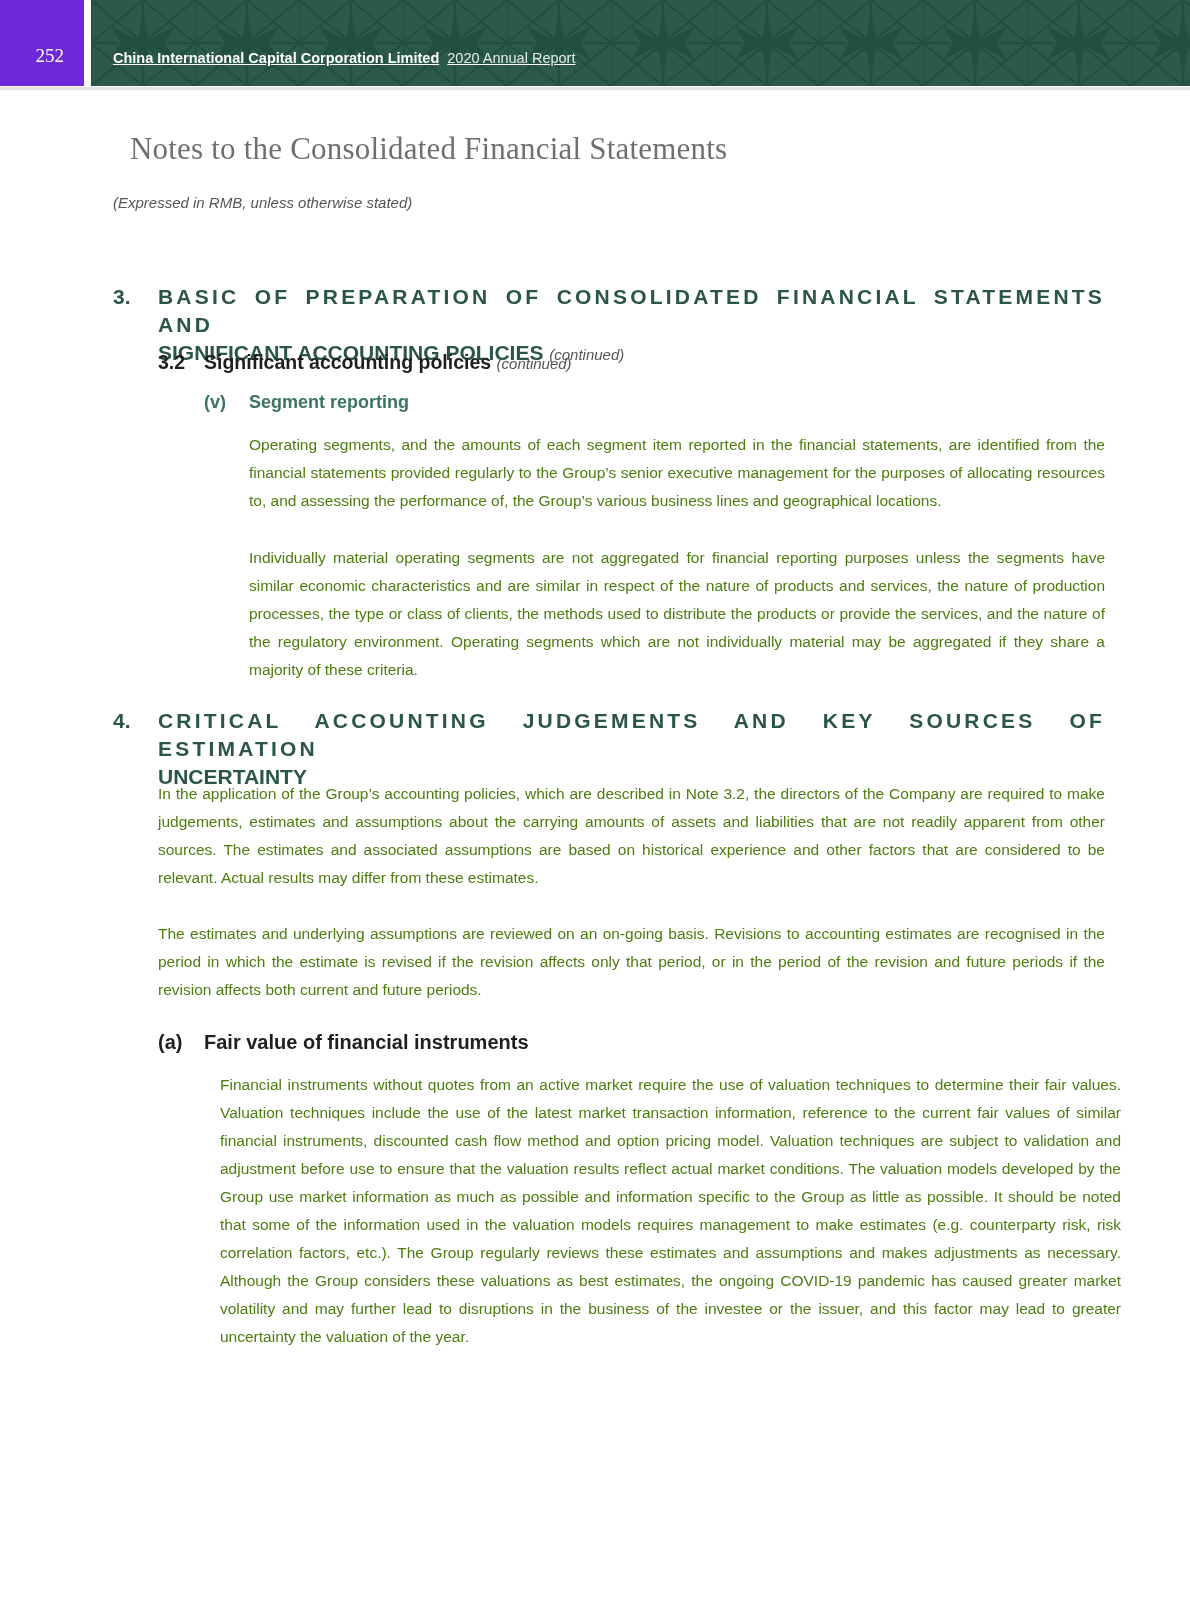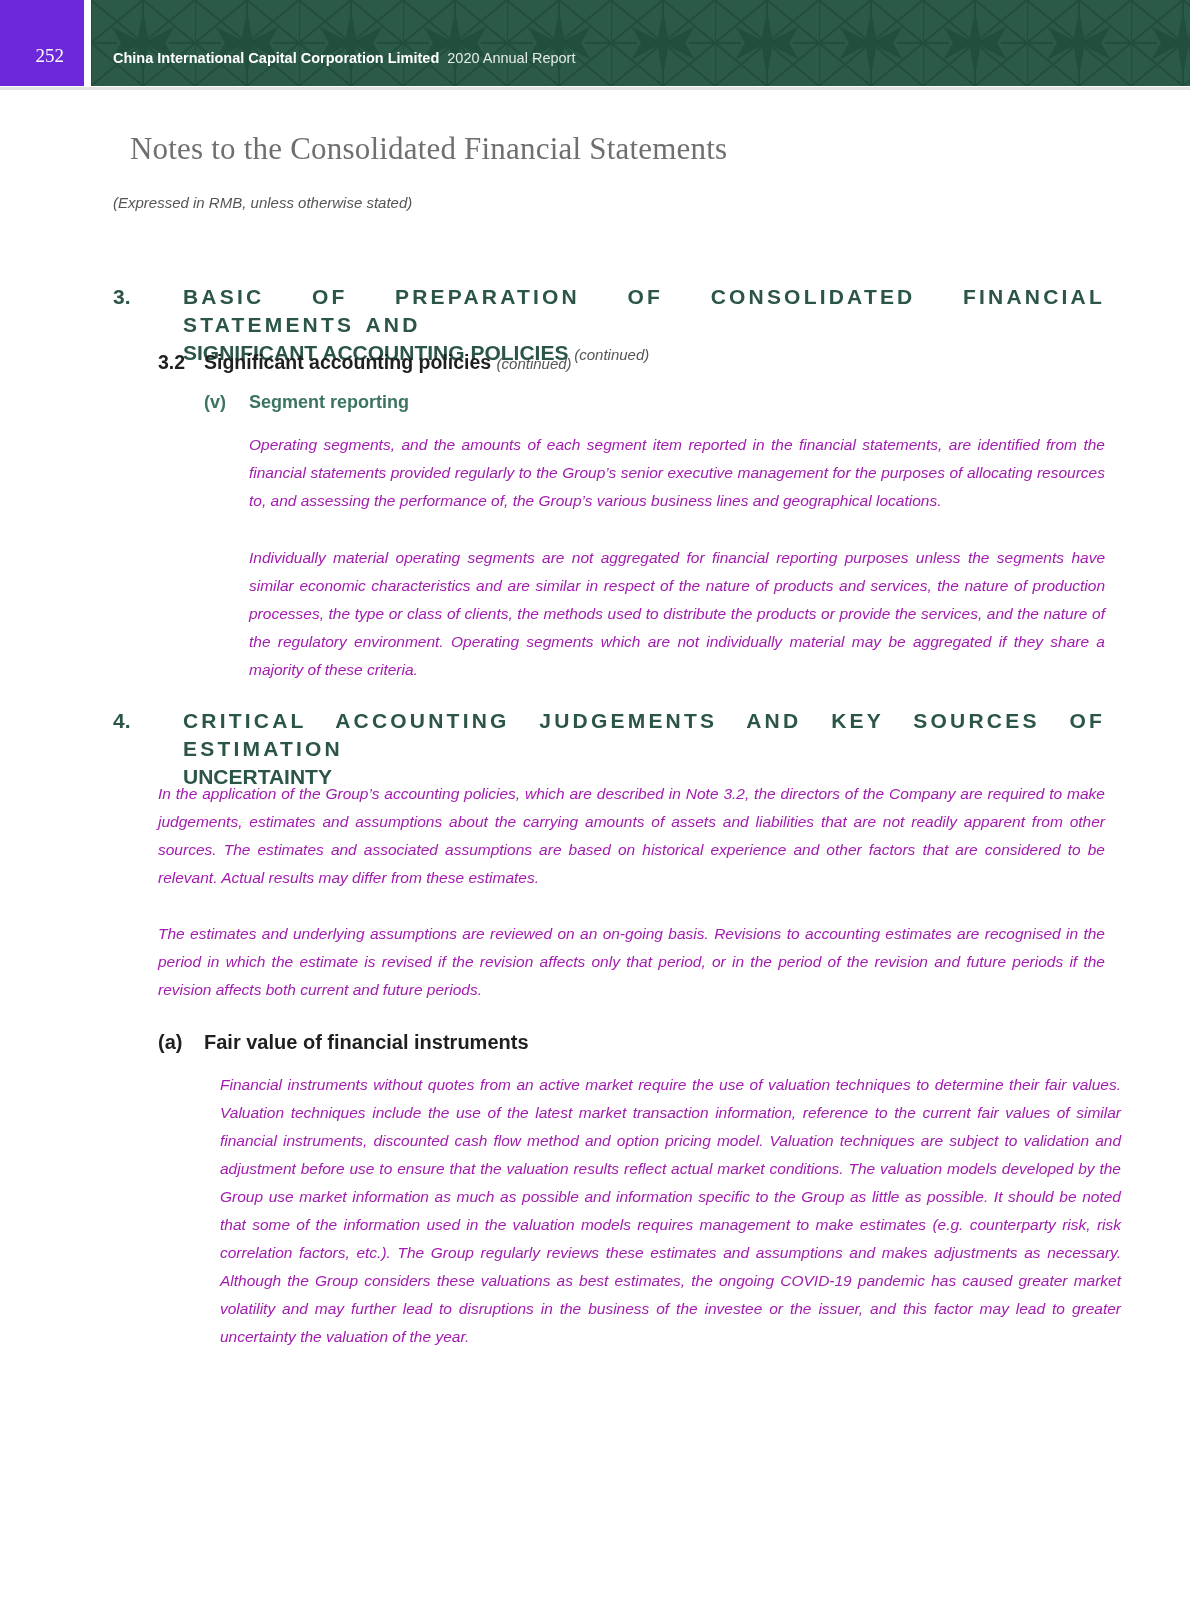--- a/index.html
+++ b/index.html
@@ -58,20 +58,21 @@
       height: 100%;
     }
     .banner-text {
       position: absolute;
       left: 22px;
       top: 49px;
       font-size: 14.5px;
       color: #ffffff;
       white-space: nowrap;
       line-height: 18px;
+      text-decoration: underline;
     }
     .banner-company {
       font-weight: bold;
     }
     .banner-report {
       font-weight: normal;
       color: #e3ece7;
       margin-left: 8px;
     }
     .header-rule {
@@ -115,21 +116,21 @@
       font-size: 21px;
       line-height: 28px;
     }
     .sec-heading .num {
       position: absolute;
       left: 0;
       top: 0;
     }
     .sec-heading .text {
       display: block;
-      margin-left: 70px;
+      margin-left: 45px;
       text-align: justify;
       text-align-last: left;
     }
     .sec-heading .spaced {
       letter-spacing: 3.2px;
       word-spacing: 3px;
     }
     .sec-heading .cont {
       font-style: italic;
       font-weight: normal;
@@ -179,24 +180,23 @@
       font-size: 20px;
       color: #1f1f1f;
     }
     .item-a .num { width: 46px; }
 
     
     .para {
       position: absolute;
       font-size: 15.5px;
       line-height: 28px;
-      color: #a21caf;
+      color: #4d7c0f;
       text-align: justify;
       margin: 0;
-      font-style: italic;
     }
     .p-seg1 { left: 249px; top: 431px; width: 856px; }
     .p-seg2 { left: 249px; top: 544px; width: 856px; }
     .p-crit1 { left: 158px; top: 780px; width: 947px; }
     .p-crit2 { left: 158px; top: 920px; width: 947px; }
     .p-fair { left: 220px; top: 1071px; width: 901px; }
   </style>
 </head>
 <body>
 

